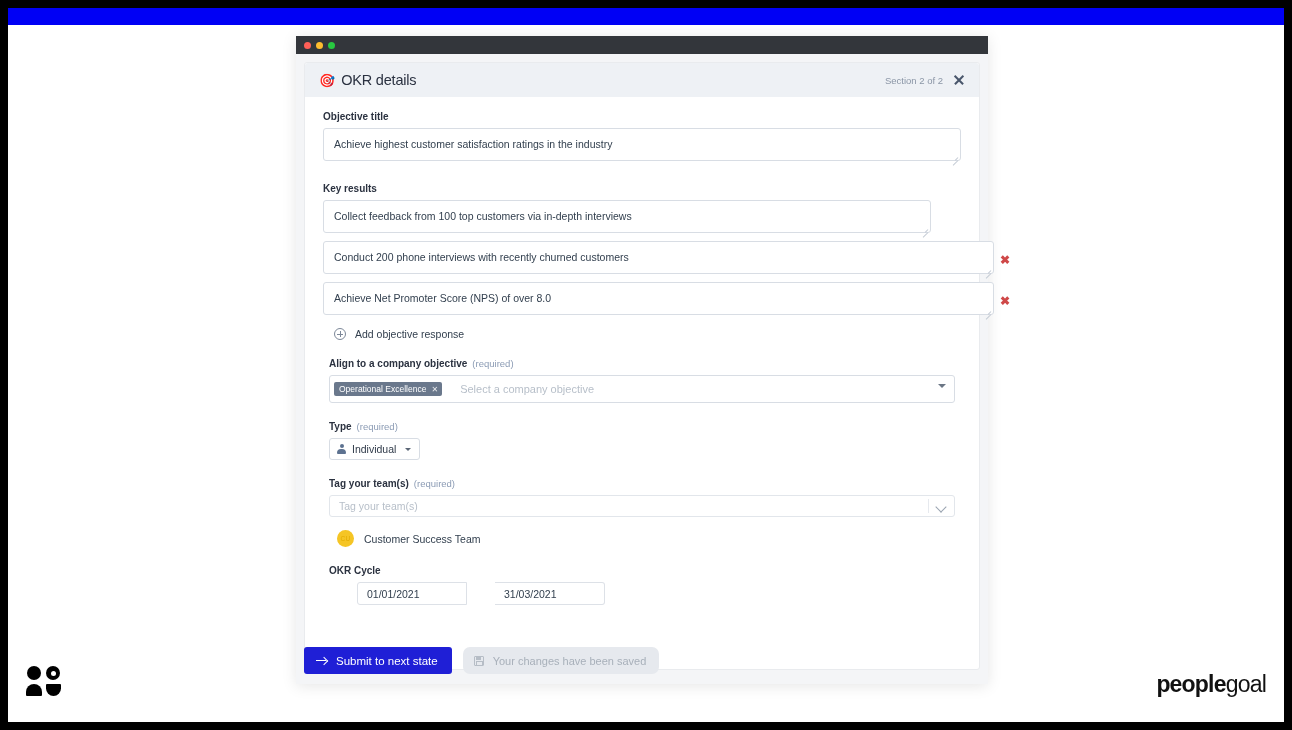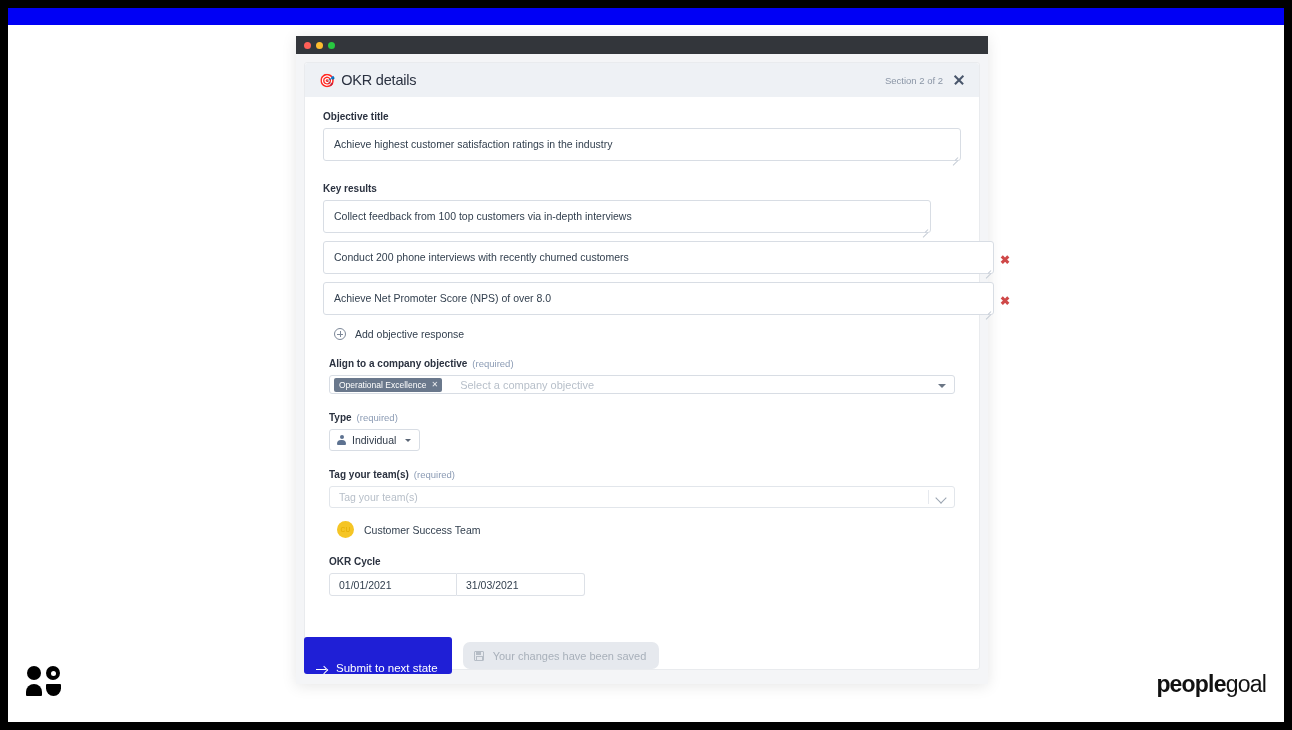--- a/index.html
+++ b/index.html
@@ -187,21 +187,21 @@
   }
   .plus-circle::before { left: 2px; top: 4.5px; width: 6px; height: 1px; }
   .plus-circle::after  { left: 4.5px; top: 2px; width: 1px; height: 6px; }
   .add-label { font-size: 10.5px; color: #33404f; }
 
   .group { margin-top: 18px; padding-left: 6px; }
 
   
   .multiselect {
     width: 626px;
-    height: 19px;
+    height: 28px;
     border: 1px solid #d8dde4;
     border-radius: 3px;
     background: #fff;
     display: flex;
     align-items: center;
     padding: 0 4px;
     position: relative;
   }
   .chip {
     background: #6a788c;
@@ -298,51 +298,52 @@
     display: flex;
     align-items: center;
     justify-content: center;
     letter-spacing: .3px;
   }
   .team-name { font-size: 10.5px; color: #33404f; }
 
   
   .date-group { display: flex; margin-left: 0; }
   .date-box {
-    width: 128px;
+    width: 110px;
     height: 23px;
     border: 1px solid #dde1e7;
     background: #fff;
     display: flex;
     align-items: center;
     padding-left: 9px;
     font-size: 10.5px;
     color: #33404f;
+    margin-left: 28px;
   }
   .date-box:first-child { border-radius: 3px 0 0 3px; }
   .date-box:last-child  { border-radius: 0 3px 3px 0; border-left: none; }
 
   
   .card-footer {
     position: absolute;
     left: 8px;
     bottom: 10px;
     display: flex;
     align-items: center;
     gap: 11px;
   }
   .submit-btn {
     background: #1f1fd6;
     color: #fff;
     border: none;
     border-radius: 3px;
-    height: 37px;
+    height: 27px;
     padding: 0 14px 0 12px;
     display: flex;
-    align-items: flex-end;
+    align-items: center;
     gap: 9px;
     font-family: "Liberation Sans", sans-serif;
     font-size: 11.5px;
     cursor: pointer;
   }
   .arrow-r {
     position: relative;
     width: 11px; height: 9px;
   }
   .arrow-r::before {

